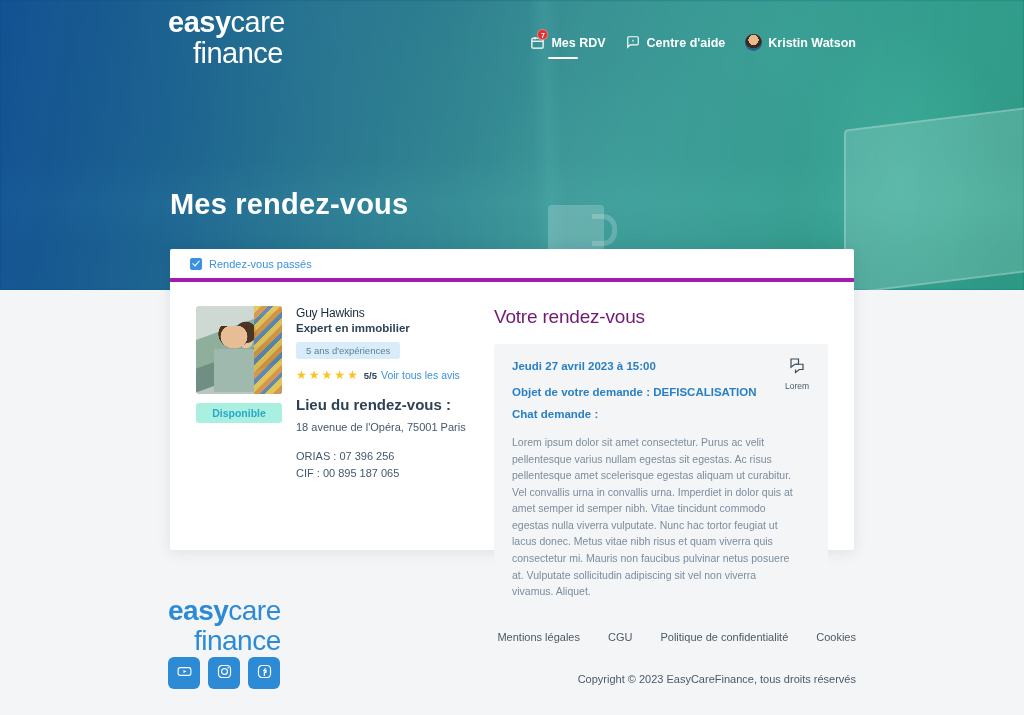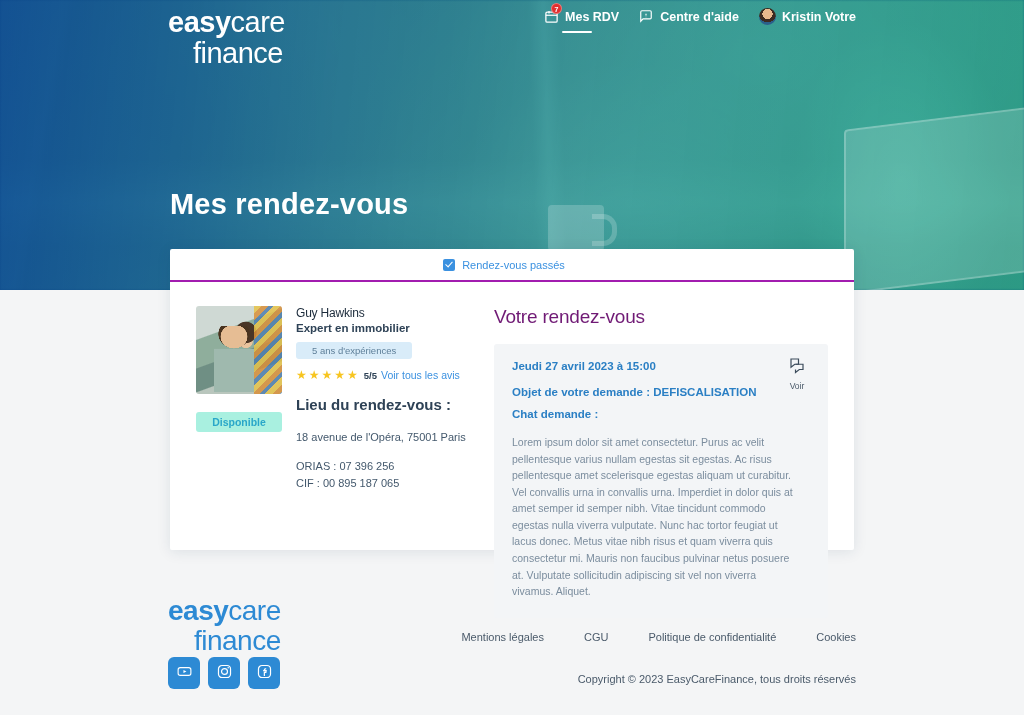--- a/index.html
+++ b/index.html
@@ -87,21 +87,21 @@
     letter-spacing: -.5px;
     user-select: none;
   }
   .logo-line1 { font-size: 29px; }
   .logo-line1 .b { font-weight: 700; }
   .logo-line1 .l { font-weight: 300; }
   .logo-line2 { font-size: 29px; font-weight: 300; margin-top: 2px; text-align: right; padding-right: 2px;}
 
   
   .nav {
-    position: absolute; right: 168px; top: 8px;
+    position: absolute; right: 168px; top: 34px;
     display: flex; align-items: center; gap: 20px;
     color: #fff; font-size: 12.5px; font-weight: 700;
   }
   .nav-item { display: flex; align-items: center; gap: 6px; position: relative; cursor: pointer; }
   .nav-item.active::after {
     content: ""; position: absolute; left: 18px; bottom: -9px;
     width: 30px; height: 2px; background: #fff; border-radius: 2px;
   }
   .badge {
     position: absolute; left: 7px; top: -6px;
@@ -127,23 +127,24 @@
   
   .card {
     position: absolute; left: 170px; top: 249px;
     width: 684px; height: 301px;
     background: #fff;
     border-radius: 2px;
     box-shadow: 0 2px 14px rgba(20,50,80,.10);
   }
   .card-top {
     height: 33px;
-    display: flex; align-items: center; justify-content: center;
+    display: flex; align-items: center; justify-content: flex-start;
     padding-right: 16px;
-    border-bottom: 2px solid #a21caf;
+    border-bottom: 4px solid #a21caf;
+    padding-left: 20px;
   }
   .chk-wrap { display: flex; align-items: center; gap: 7px; cursor: pointer; }
   .chk {
     width: 12px; height: 12px; border-radius: 2px;
     background: #3b91e0; position: relative; flex: none;
   }
   .chk::after {
     content: ""; position: absolute; left: 3.5px; top: 1.5px;
     width: 3px; height: 6px;
     border: solid #fff; border-width: 0 1.6px 1.6px 0;
@@ -171,38 +172,38 @@
     opacity: .85;
   }
   .ava-photo::after {
     content:""; position:absolute; left:18px; top:20px; width:40px; height:66px;
     background:
       radial-gradient(ellipse 17px 15px at 50% 16%, #e6bd94 0 78%, rgba(230,189,148,0) 80%),
       radial-gradient(ellipse 22px 20px at 50% 12%, #49331f 0 70%, rgba(73,51,31,0) 72%),
       linear-gradient(180deg, rgba(255,255,255,0) 34%, #9fb9ae 35% 100%);
   }
   .badge-dispo {
-    margin-top: 18px; width: 86px; height: 20px;
+    margin-top: 9px; width: 86px; height: 20px;
     background: #a9f0e0; border-radius: 3px;
     color: #2aa7c9; font-size: 10.5px; font-weight: 700;
     display: flex; align-items: center; justify-content: center;
   }
   .name { font-size: 12px; color: #1b2a3a; font-weight: 400; letter-spacing: -.2px; }
   .role { font-size: 11.5px; color: #2e4256; font-weight: 700; margin-top: 2px; }
   .exp {
     display: inline-block; margin-top: 8px;
     background: #d9ecf9; color: #5e7f99;
-    font-size: 9.5px; padding: 3px 16px; border-radius: 3px;
+    font-size: 9.5px; padding: 3px 10px; border-radius: 3px;
   }
   .stars-row { display: flex; align-items: center; gap: 4px; margin-top: 9px; }
   .stars { color: #f7c520; font-size: 12px; letter-spacing: 2px; }
   .rate { font-size: 9.5px; color: #2e4256; font-weight: 700; }
   .avis-link { font-size: 10.5px; color: #3b91e0; cursor: pointer; }
   .lieu-t { margin-top: 14px; font-size: 15px; color: #2e4256; font-weight: 700; }
-  .lieu-v { font-size: 11px; color: #43586c; margin-top: 18px; }
+  .lieu-v { font-size: 11px; color: #43586c; margin-top: 8px; }
   .orias { margin-top: 15px; font-size: 11px; color: #43586c; line-height: 1.55; }
 
   
   .col-right { flex: 1; padding-left: 26px; }
   .rdv-title { font-size: 19px; color: #701a75; font-weight: 400; letter-spacing: -.2px; }
   .rdv-box {
     margin-top: 16px;
     background: #f3f5f7; border-radius: 3px;
     padding: 16px 18px 18px 18px;
     position: relative;
@@ -230,21 +231,21 @@
   .socials { position: absolute; left: 168px; top: 82px; display: flex; gap: 8px; }
   .soc {
     width: 32px; height: 32px; border-radius: 6px;
     background: #2d8ad4; display: flex; align-items: center; justify-content: center;
     cursor: pointer;
   }
   .f-links {
     position: absolute; right: 168px; top: 56px;
     display: flex; gap: 28px; font-size: 11px; color: #4a5a6a;
   }
-  .f-links span { cursor: pointer; margin-left: 12px; }
+  .f-links span { cursor: pointer; }
   .f-copy { position: absolute; right: 168px; top: 98px; font-size: 11px; color: #4a5a6a; }
 </style>
 </head>
 <body>
 
 <div class="hero">
   <div class="hero-photo"></div>
   <div class="hero-tint"></div>
   <div class="hero-tint2"></div>
   <div class="hero-monitor"></div>
@@ -277,21 +278,21 @@
           <path d="M21 15a2 2 0 0 1-2 2H7l-4 4V5a2 2 0 0 1 2-2h14a2 2 0 0 1 2 2z"></path>
           <line x1="12" y1="8" x2="12" y2="11"></line>
             <circle cx="12" cy="13.5" r=".7" fill="#fff" stroke="none"></circle>
         </svg>
       </span>
       <span>Centre d'aide</span>
     </div>
 
     <div class="nav-item">
       <span class="avatar-nav"></span>
-      <span>Kristin Votre</span>
+      <span>Kristin Watson</span>
     </div>
   </div>
 
   <div class="hero-title">Mes rendez-vous</div>
 </div>
 
 <div class="card">
 
   <div class="card-top">
     <div class="chk-wrap">
@@ -328,21 +329,21 @@
     <div class="col-right">
       <div class="rdv-title">Votre rendez-vous</div>
       <div class="rdv-box">
         <div class="chat-btn">
           <span>
             <svg width="18" height="18" viewBox="0 0 24 24" fill="none" stroke="#3c4c5c" stroke-width="1.6">
               <path d="M4 4h10v7H9l-5 4V4z"></path>
               <path d="M10 11h10v7h-5l-5 4v-4"></path>
             </svg>
           </span>
-          <div class="chat-lbl">Voir</div>
+          <div class="chat-lbl">Lorem</div>
         </div>
         <div class="rdv-line">Jeudi 27 avril 2023 à 15:00</div>
         <div class="rdv-line">Objet de votre demande : DEFISCALISATION</div>
         <div class="rdv-line">Chat demande :</div>
         <div class="rdv-text">Lorem ipsum dolor sit amet consectetur. Purus ac velit pellentesque varius nullam egestas sit egestas. Ac risus pellentesque amet scelerisque egestas aliquam ut curabitur. Vel convallis urna in convallis urna. Imperdiet in dolor quis at amet semper id semper nibh. Vitae tincidunt commodo egestas nulla viverra vulputate. Nunc hac tortor feugiat ut lacus donec. Metus vitae nibh risus et quam viverra quis consectetur mi. Mauris non faucibus pulvinar netus posuere at. Vulputate sollicitudin adipiscing sit vel non viverra vivamus. Aliquet.</div>
       </div>
     </div>
 
   </div>
 </div>

